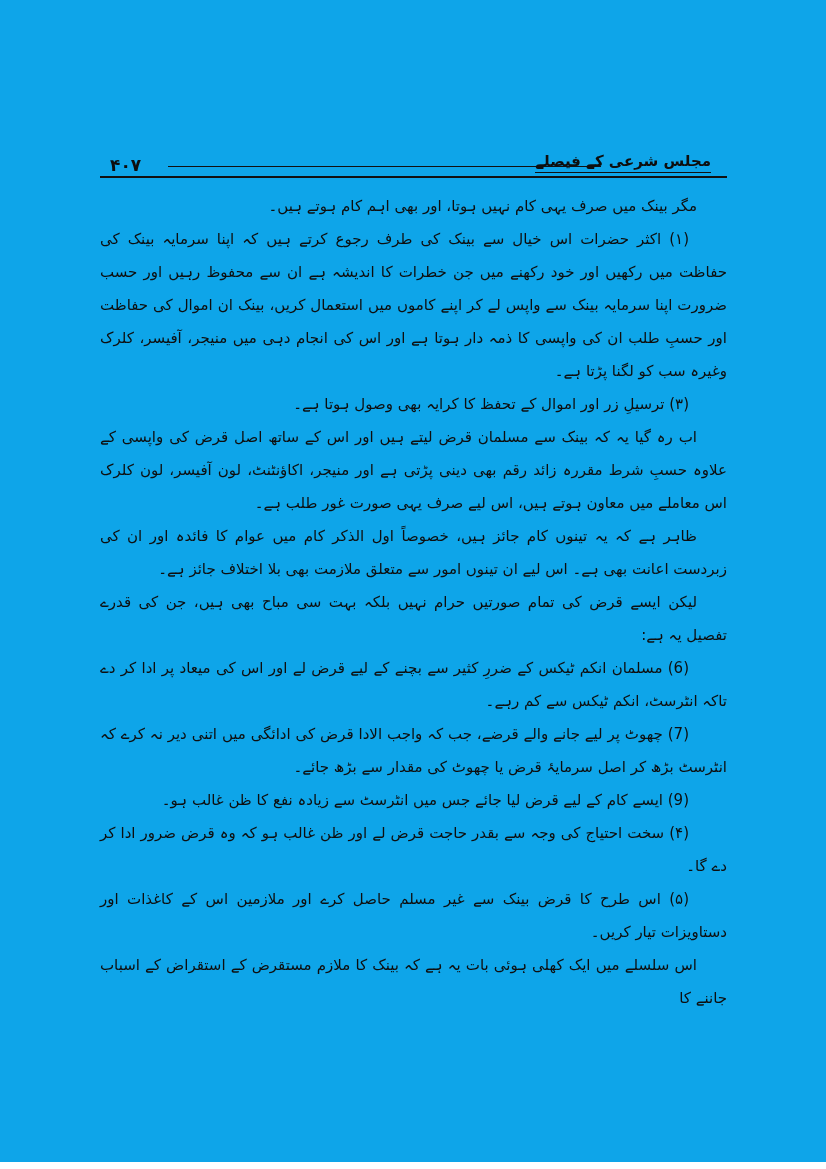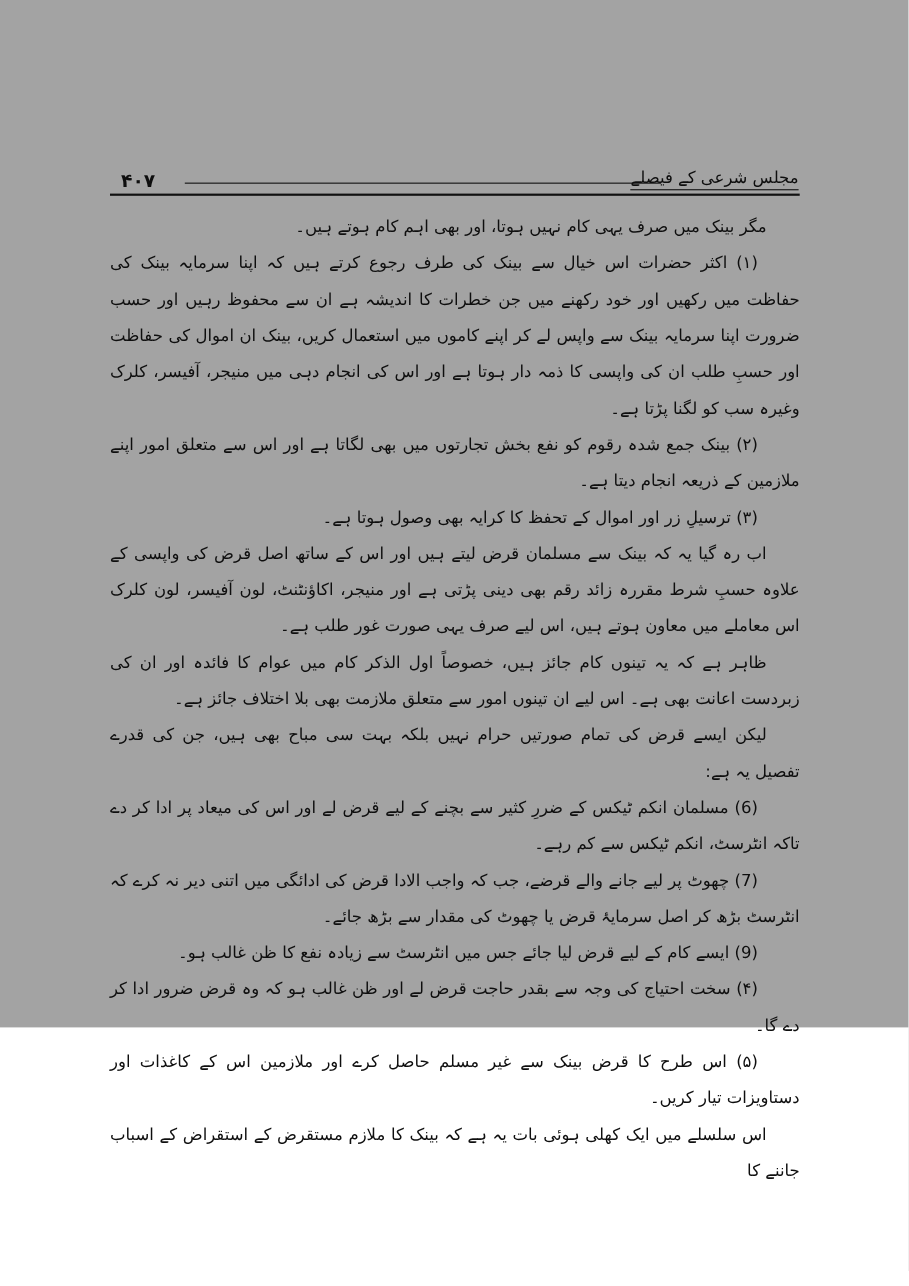--- a/index.html
+++ b/index.html
@@ -10,23 +10,23 @@
   body {
     width: 826px;
     height: 1169px;
     overflow: hidden;
     font-family: "DejaVu Sans", sans-serif;
     color: #0e0e0e;
   }
   .page {
     box-sizing: border-box;
     width: 826px;
-    height: 934px;
+    height: 1162px;
     padding: 142px 99px 40px 100px;
-    background: #a3a3a3;
+    background: #0ea5e9;
   }
   
   .running-head {
     position: relative;
     height: 34px;
     border-bottom: 2px solid #111111;
     margin-bottom: 12px;
   }
   .running-head .page-number {
     position: absolute;
@@ -40,24 +40,24 @@
   .running-head .mid-rule {
     position: absolute;
     left: 68px;
     right: 126px;
     bottom: 9px;
     border-bottom: 1.5px solid #111111;
     height: 0;
   }
   .running-head .head-title {
     position: absolute;
-    right: 1px;
+    right: 16px;
     bottom: 3px;
     font-size: 15px;
-    font-weight: normal;
+    font-weight: bold;
     direction: rtl;
     padding-bottom: 2px;
     border-bottom: 1.5px solid #111111;
     white-space: nowrap;
   }
   
   .text-block {
     direction: rtl;
     text-align: justify;
     font-size: 15px;
@@ -79,21 +79,20 @@
   <div class="running-head">
     <span class="page-number">۴۰۷</span>
     <span class="mid-rule"></span>
     <span class="head-title">مجلس شرعی کے فیصلے</span>
   </div>
 
   <div class="text-block">
 
       <p class="para">مگر بینک میں صرف یہی کام نہیں ہوتا، اور بھی اہم کام ہوتے ہیں۔</p>
       <p class="item">(۱) اکثر حضرات اس خیال سے بینک کی طرف رجوع کرتے ہیں کہ اپنا سرمایہ بینک کی حفاظت میں رکھیں اور خود رکھنے میں جن خطرات کا اندیشہ ہے ان سے محفوظ رہیں اور حسب ضرورت اپنا سرمایہ بینک سے واپس لے کر اپنے کاموں میں استعمال کریں، بینک ان اموال کی حفاظت اور حسبِ طلب ان کی واپسی کا ذمہ دار ہوتا ہے اور اس کی انجام دہی میں منیجر، آفیسر، کلرک وغیرہ سب کو لگنا پڑتا ہے۔</p>
-      <p class="item">(۲) بینک جمع شدہ رقوم کو نفع بخش تجارتوں میں بھی لگاتا ہے اور اس سے متعلق امور اپنے ملازمین کے ذریعہ انجام دیتا ہے۔</p>
       <p class="item">(۳) ترسیلِ زر اور اموال کے تحفظ کا کرایہ بھی وصول ہوتا ہے۔</p>
       <p class="para">اب رہ گیا یہ کہ بینک سے مسلمان قرض لیتے ہیں اور اس کے ساتھ اصل قرض کی واپسی کے علاوہ حسبِ شرط مقررہ زائد رقم بھی دینی پڑتی ہے اور منیجر، اکاؤنٹنٹ، لون آفیسر، لون کلرک اس معاملے میں معاون ہوتے ہیں، اس لیے صرف یہی صورت غور طلب ہے۔</p>
       <p class="para">ظاہر ہے کہ یہ تینوں کام جائز ہیں، خصوصاً اول الذکر کام میں عوام کا فائدہ اور ان کی زبردست اعانت بھی ہے۔ اس لیے ان تینوں امور سے متعلق ملازمت بھی بلا اختلاف جائز ہے۔</p>
       <p class="para">لیکن ایسے قرض کی تمام صورتیں حرام نہیں بلکہ بہت سی مباح بھی ہیں، جن کی قدرے تفصیل یہ ہے:</p>
       <p class="item">(6) مسلمان انکم ٹیکس کے ضررِ کثیر سے بچنے کے لیے قرض لے اور اس کی میعاد پر ادا کر دے تاکہ انٹرسٹ، انکم ٹیکس سے کم رہے۔</p>
       <p class="item">(7) چھوٹ پر لیے جانے والے قرضے، جب کہ واجب الادا قرض کی ادائگی میں اتنی دیر نہ کرے کہ انٹرسٹ بڑھ کر اصل سرمایۂ قرض یا چھوٹ کی مقدار سے بڑھ جائے۔</p>
       <p class="item">(9) ایسے کام کے لیے قرض لیا جائے جس میں انٹرسٹ سے زیادہ نفع کا ظن غالب ہو۔</p>
       <p class="item">(۴) سخت احتیاج کی وجہ سے بقدر حاجت قرض لے اور ظن غالب ہو کہ وہ قرض ضرور ادا کر دے گا۔</p>
       <p class="item">(۵) اس طرح کا قرض بینک سے غیر مسلم حاصل کرے اور ملازمین اس کے کاغذات اور دستاویزات تیار کریں۔</p>
       <p class="para">اس سلسلے میں ایک کھلی ہوئی بات یہ ہے کہ بینک کا ملازم مستقرض کے استقراض کے اسباب جاننے کا</p>

